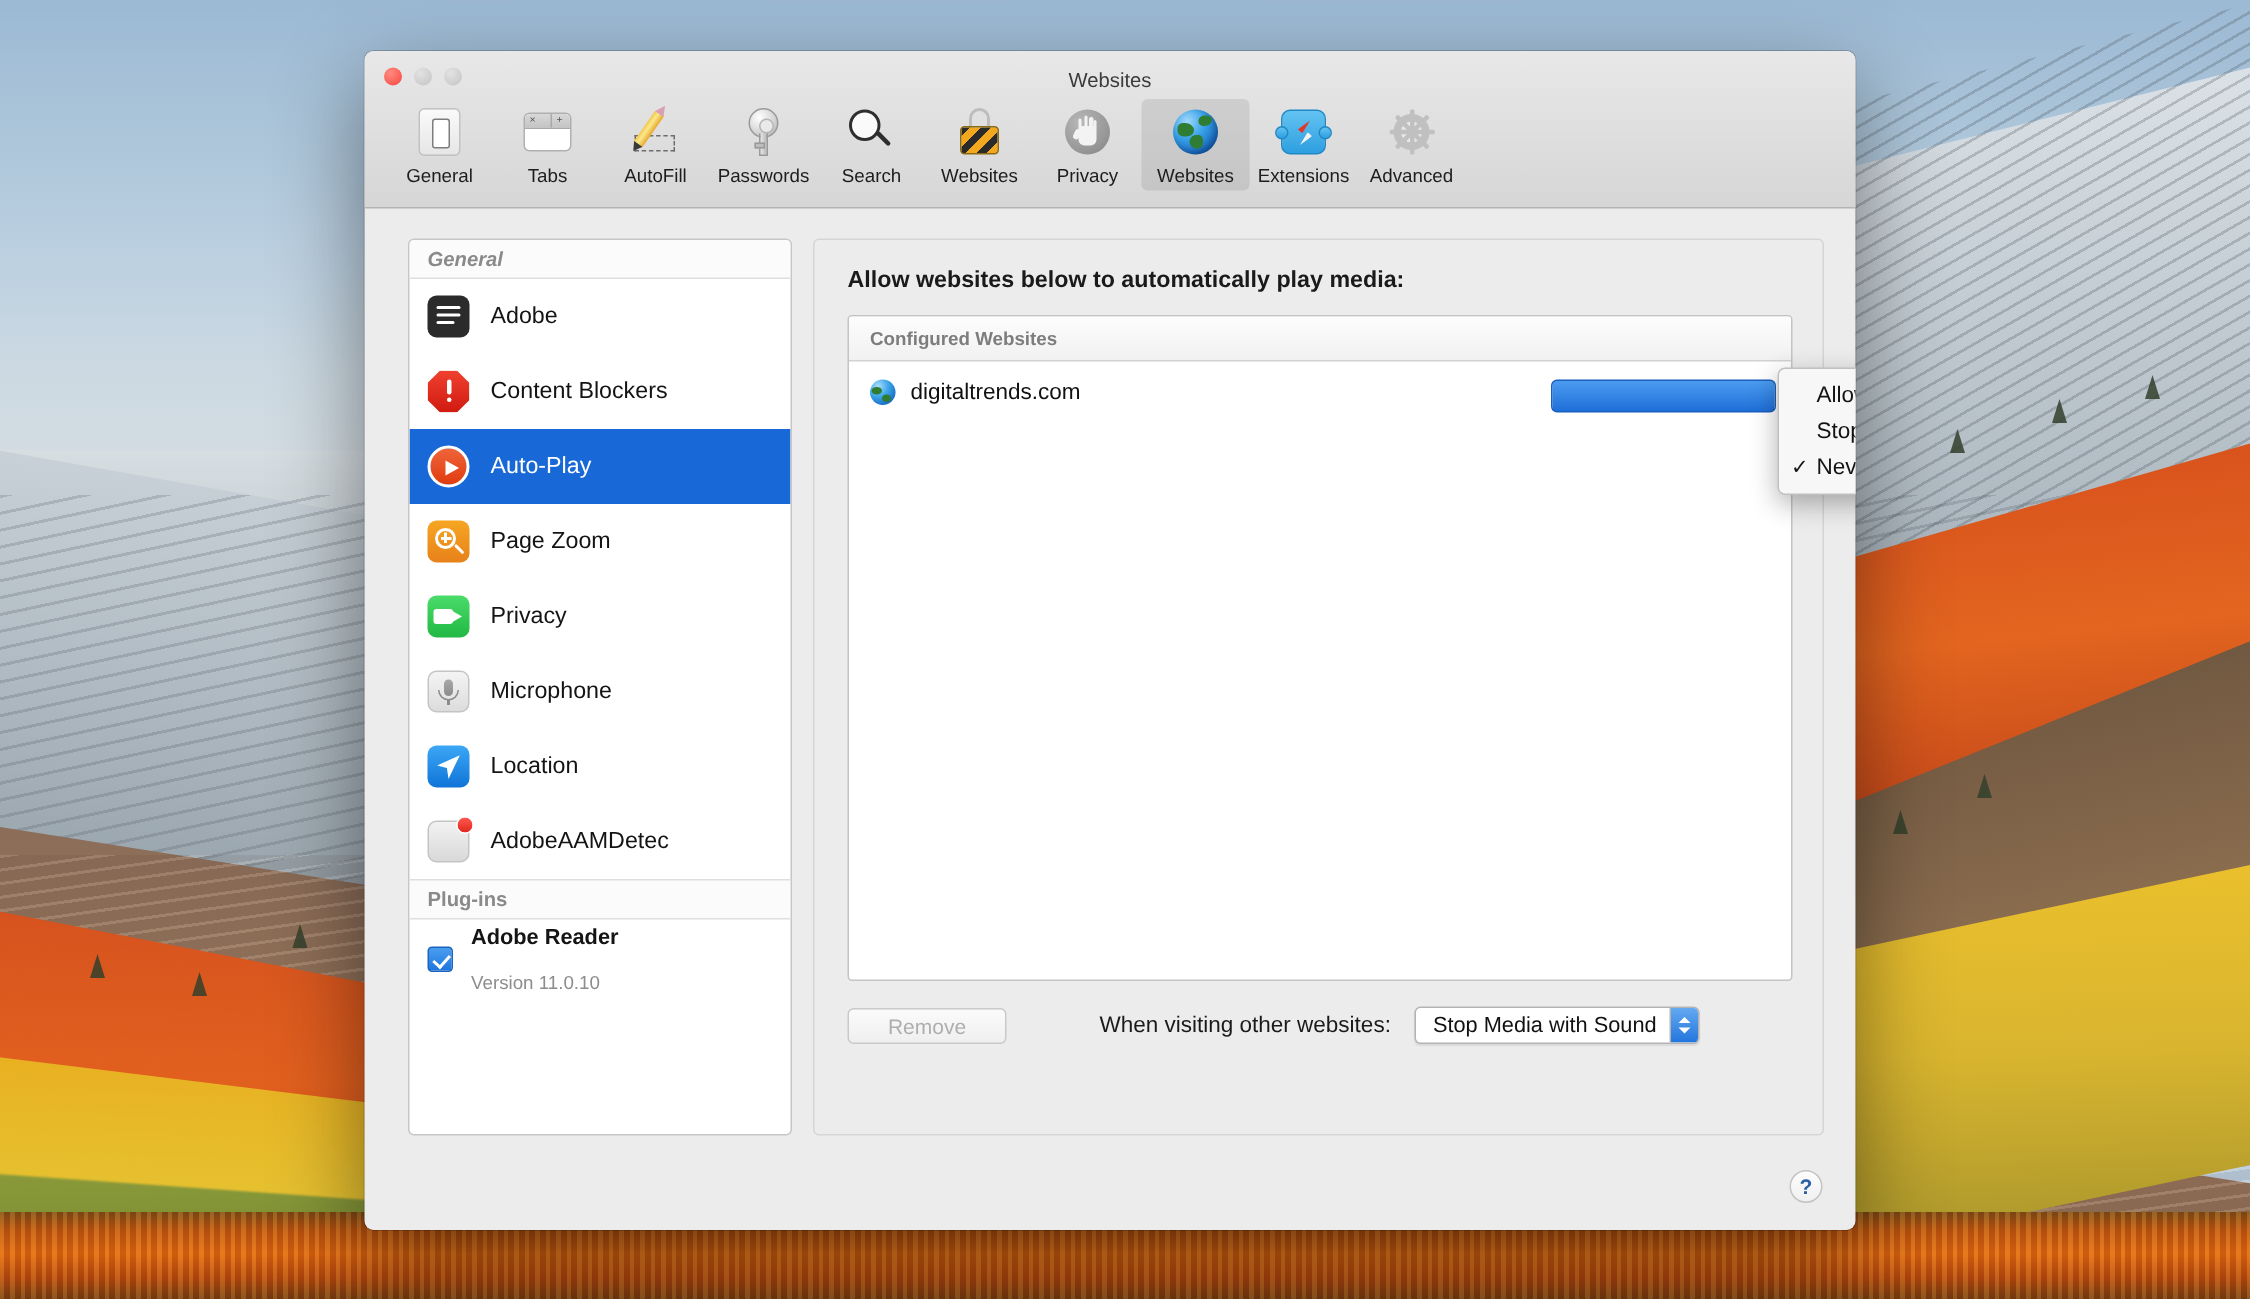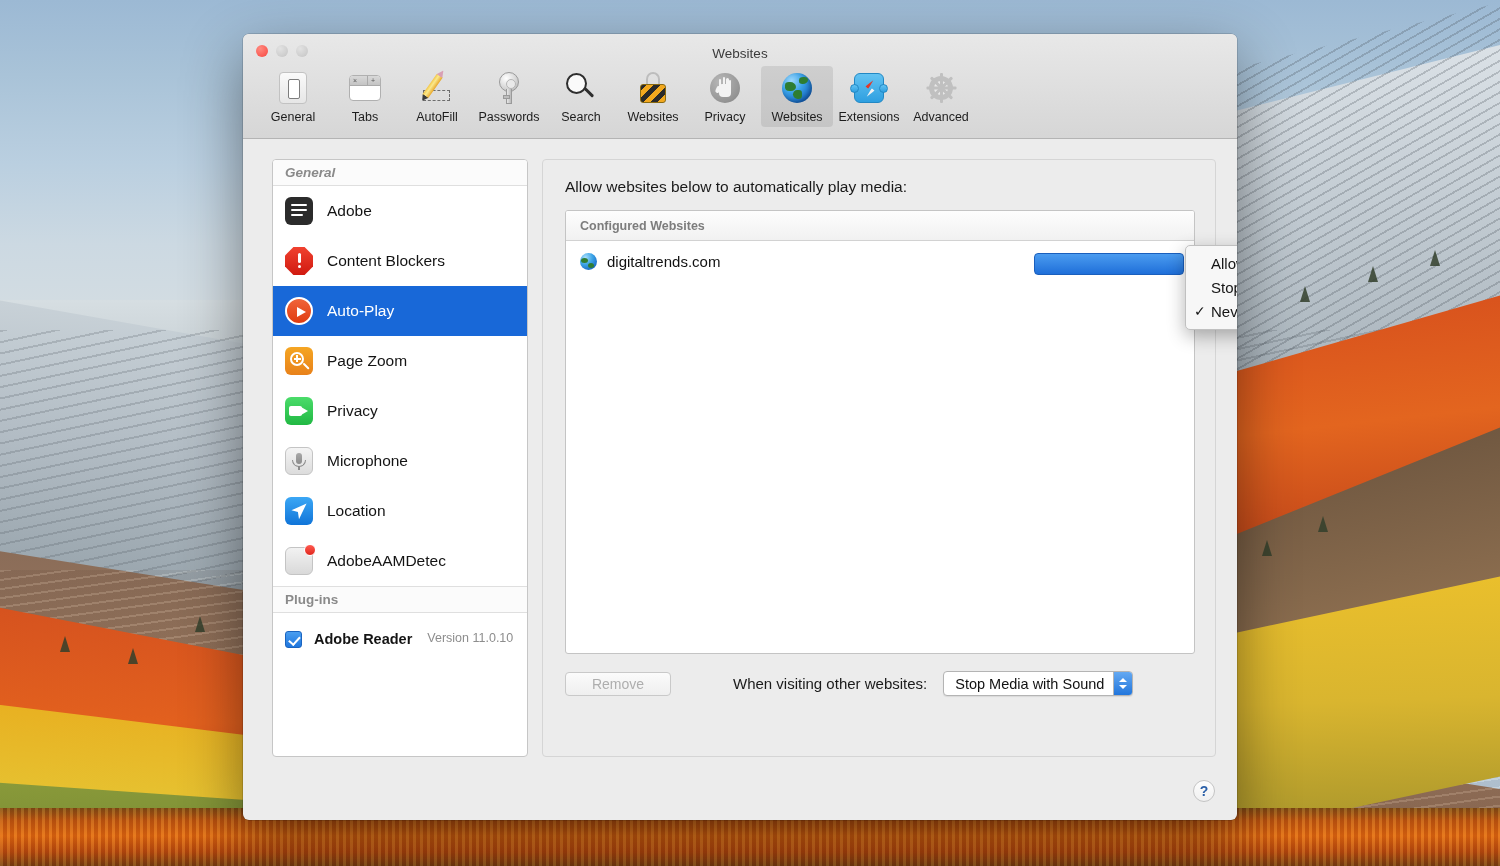--- a/index.html
+++ b/index.html
@@ -336,42 +336,42 @@
 
   .ic-loc{width:28px;height:28px;border-radius:6px;background:linear-gradient(180deg,#3ba7f5,#1074d8);position:relative;}
   .ic-loc .arrow{position:absolute;left:5px;top:5px;width:18px;height:18px;background:#fff;
     clip-path:polygon(92% 8%, 50% 96%, 44% 56%, 8% 46%);}
 
   .ic-notif{width:28px;height:28px;border-radius:6px;background:linear-gradient(180deg,#f2f2f2,#d9d9d9);border:1px solid #c4c4c4;position:relative;}
   .ic-notif .badge{position:absolute;right:-4px;top:-4px;width:12px;height:12px;border-radius:50%;
     background:linear-gradient(180deg,#ff5a50,#e0271d);border:1.5px solid #fff;}
 
   .plug-row { display:flex; align-items:center; gap:12px; padding:0 12px; height:52px; }
-  .plug-text { display:flex; gap:15px; }
+  .plug-text { display:flex; flex-direction:column; gap:15px; }
   .plug-name { font-size:14.5px; color:#141414; font-weight:bold; }
   .plug-ver  { font-size:12.5px; color:#8d8d8d; }
   .chk {
     width:17px;height:17px;border-radius:3px;flex:none;
     background:linear-gradient(180deg,#4a9ef0,#1f76dd);
     border:1px solid #1a64c0;position:relative;
   }
   .chk::after{content:"";position:absolute;left:5px;top:2px;width:4.5px;height:9px;
     border:solid #fff;border-width:0 2px 2px 0;transform:rotate(42deg);}
 
   
   #content {
     flex: 1;
     background: #ececec;
     border: 1px solid #d5d5d5;
     border-radius: 4px;
     padding: 18px 20px 0 22px;
     position: relative;
     height: 598px;
   }
-  #content-heading { font-size: 15.5px; color: #1a1a1a; margin-bottom: 14px; }
+  #content-heading { font-size: 15.5px; color: #1a1a1a; margin-bottom: 14px; font-weight: bold; }
 
   #website-list {
     background: #fff;
     border: 1px solid #c4c4c4;
     border-radius: 3px;
     height: 444px;
     overflow: hidden;
     position: relative;
   }
   #list-header {

